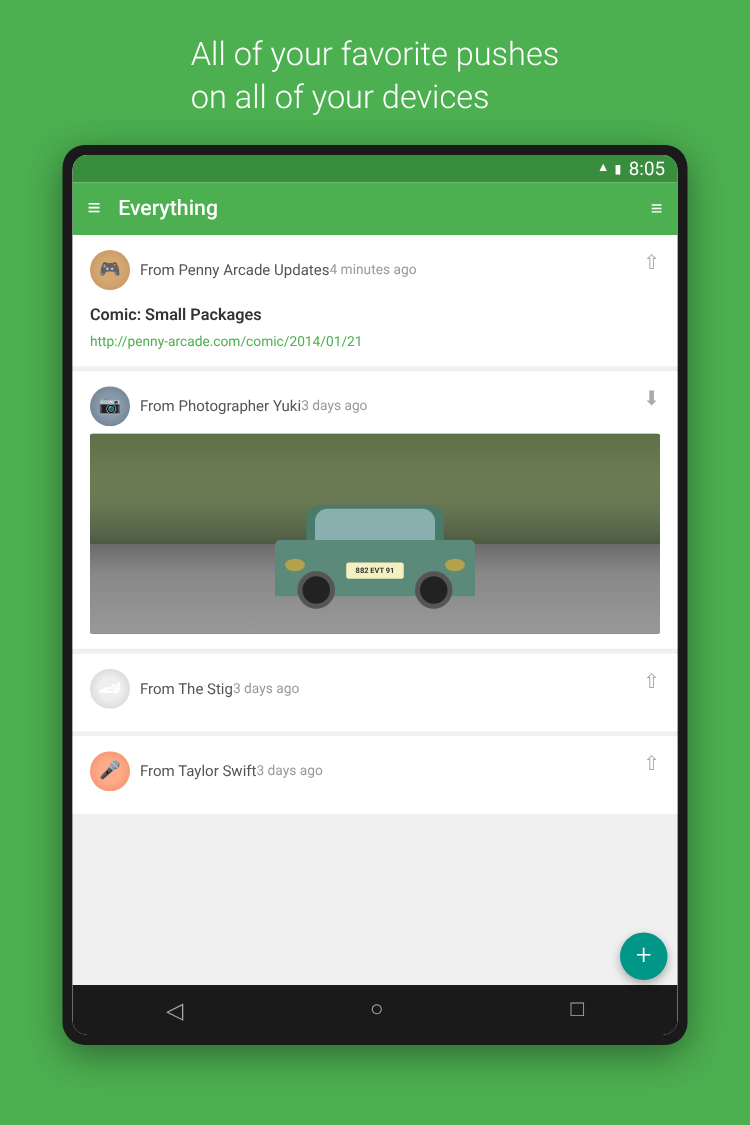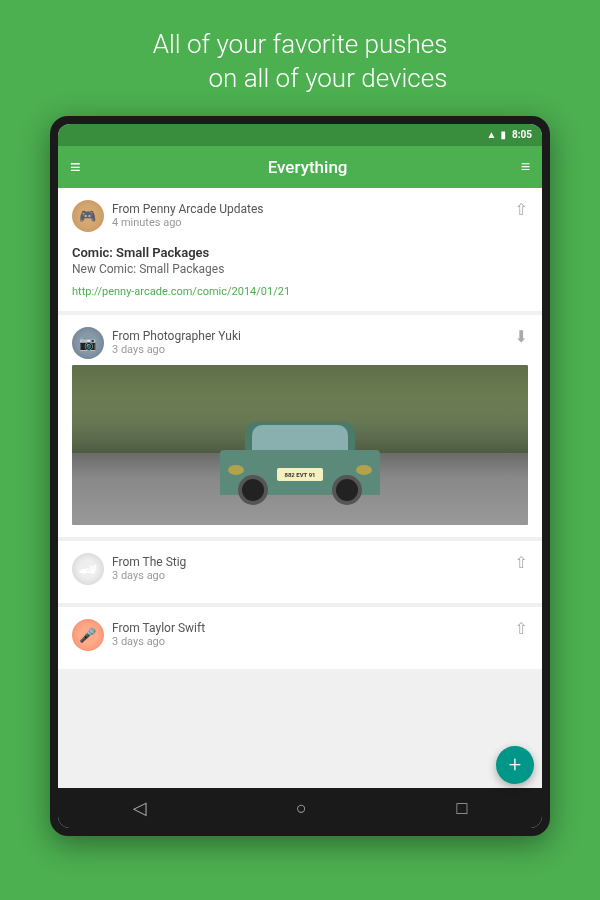--- a/index.html
+++ b/index.html
@@ -8,21 +8,21 @@
       height: 900px;
       background-color: #4CAF50;
       font-family: 'Roboto', Arial, sans-serif;
       overflow: hidden;
       display: flex;
       flex-direction: column;
       align-items: center;
     }
     .header-text {
       color: white;
-      text-align: right;
+      text-align: left;
       font-size: 26px;
       font-weight: 300;
       line-height: 1.3;
       padding: 28px 40px 20px;
     }
     .device-wrapper {
       position: relative;
       width: 500px;
       height: 720px;
       background: #1a1a1a;
@@ -43,22 +43,22 @@
       background: #388E3C;
       height: 22px;
       display: flex;
       align-items: center;
       justify-content: flex-end;
       padding: 0 10px;
       gap: 6px;
     }
     .status-bar-time {
       color: white;
-      font-size: 10px;
-      font-weight: 700;
+      font-size: 15px;
+      font-weight: 400;
     }
     .status-icons {
       display: flex;
       align-items: center;
       gap: 4px;
     }
     .wifi-icon, .battery-icon {
       color: white;
       font-size: 10px;
     }
@@ -73,21 +73,20 @@
       color: white;
       font-size: 18px;
       margin-right: 14px;
       cursor: pointer;
     }
     .toolbar-title {
       color: white;
       font-size: 17px;
       font-weight: 500;
       flex: 1;
-      text-align: center;
     }
     .toolbar-filter-icon {
       color: white;
       font-size: 16px;
     }
     .feed-container {
       flex: 1;
       overflow-y: auto;
       background: #f0f0f0;
     }
@@ -118,21 +117,21 @@
       font-size: 10px;
       color: white;
       font-weight: bold;
     }
     .avatar-penny { background: #795548; overflow: hidden; position: relative; }
     .avatar-photographer { background: #607D8B; overflow: hidden; position: relative; }
     .avatar-stig { background: #9E9E9E; overflow: hidden; position: relative; }
     .avatar-taylor { background: #FF5722; overflow: hidden; position: relative; }
     .source-meta {
       display: flex;
-      flex-direction: column;
+      flex-direction: row;
     }
     .source-name {
       font-size: 12px;
       color: #555;
       font-weight: 400;
     }
     .source-time {
       font-size: 11px;
       color: #999;
     }
@@ -371,21 +370,20 @@
               <div class="avatar-face pa-avatar">🎮</div>
             </div>
             <div class="source-meta">
               <span class="source-name">From Penny Arcade Updates</span>
               <span class="source-time">4 minutes ago</span>
             </div>
           </div>
           <span class="card-action-icon">⇧</span>
         </div>
         <div class="card-title">Comic: Small Packages</div>
-        <div class="card-body">New Comic: Small Packages</div>
         <a class="card-link">http://penny-arcade.com/comic/2014/01/21</a>
       </div>
 
       <div class="feed-card">
         <div class="card-header">
           <div class="card-source-info">
             <div class="source-avatar avatar-photographer">
               <div class="avatar-face ph-avatar">📷</div>
             </div>
             <div class="source-meta">

